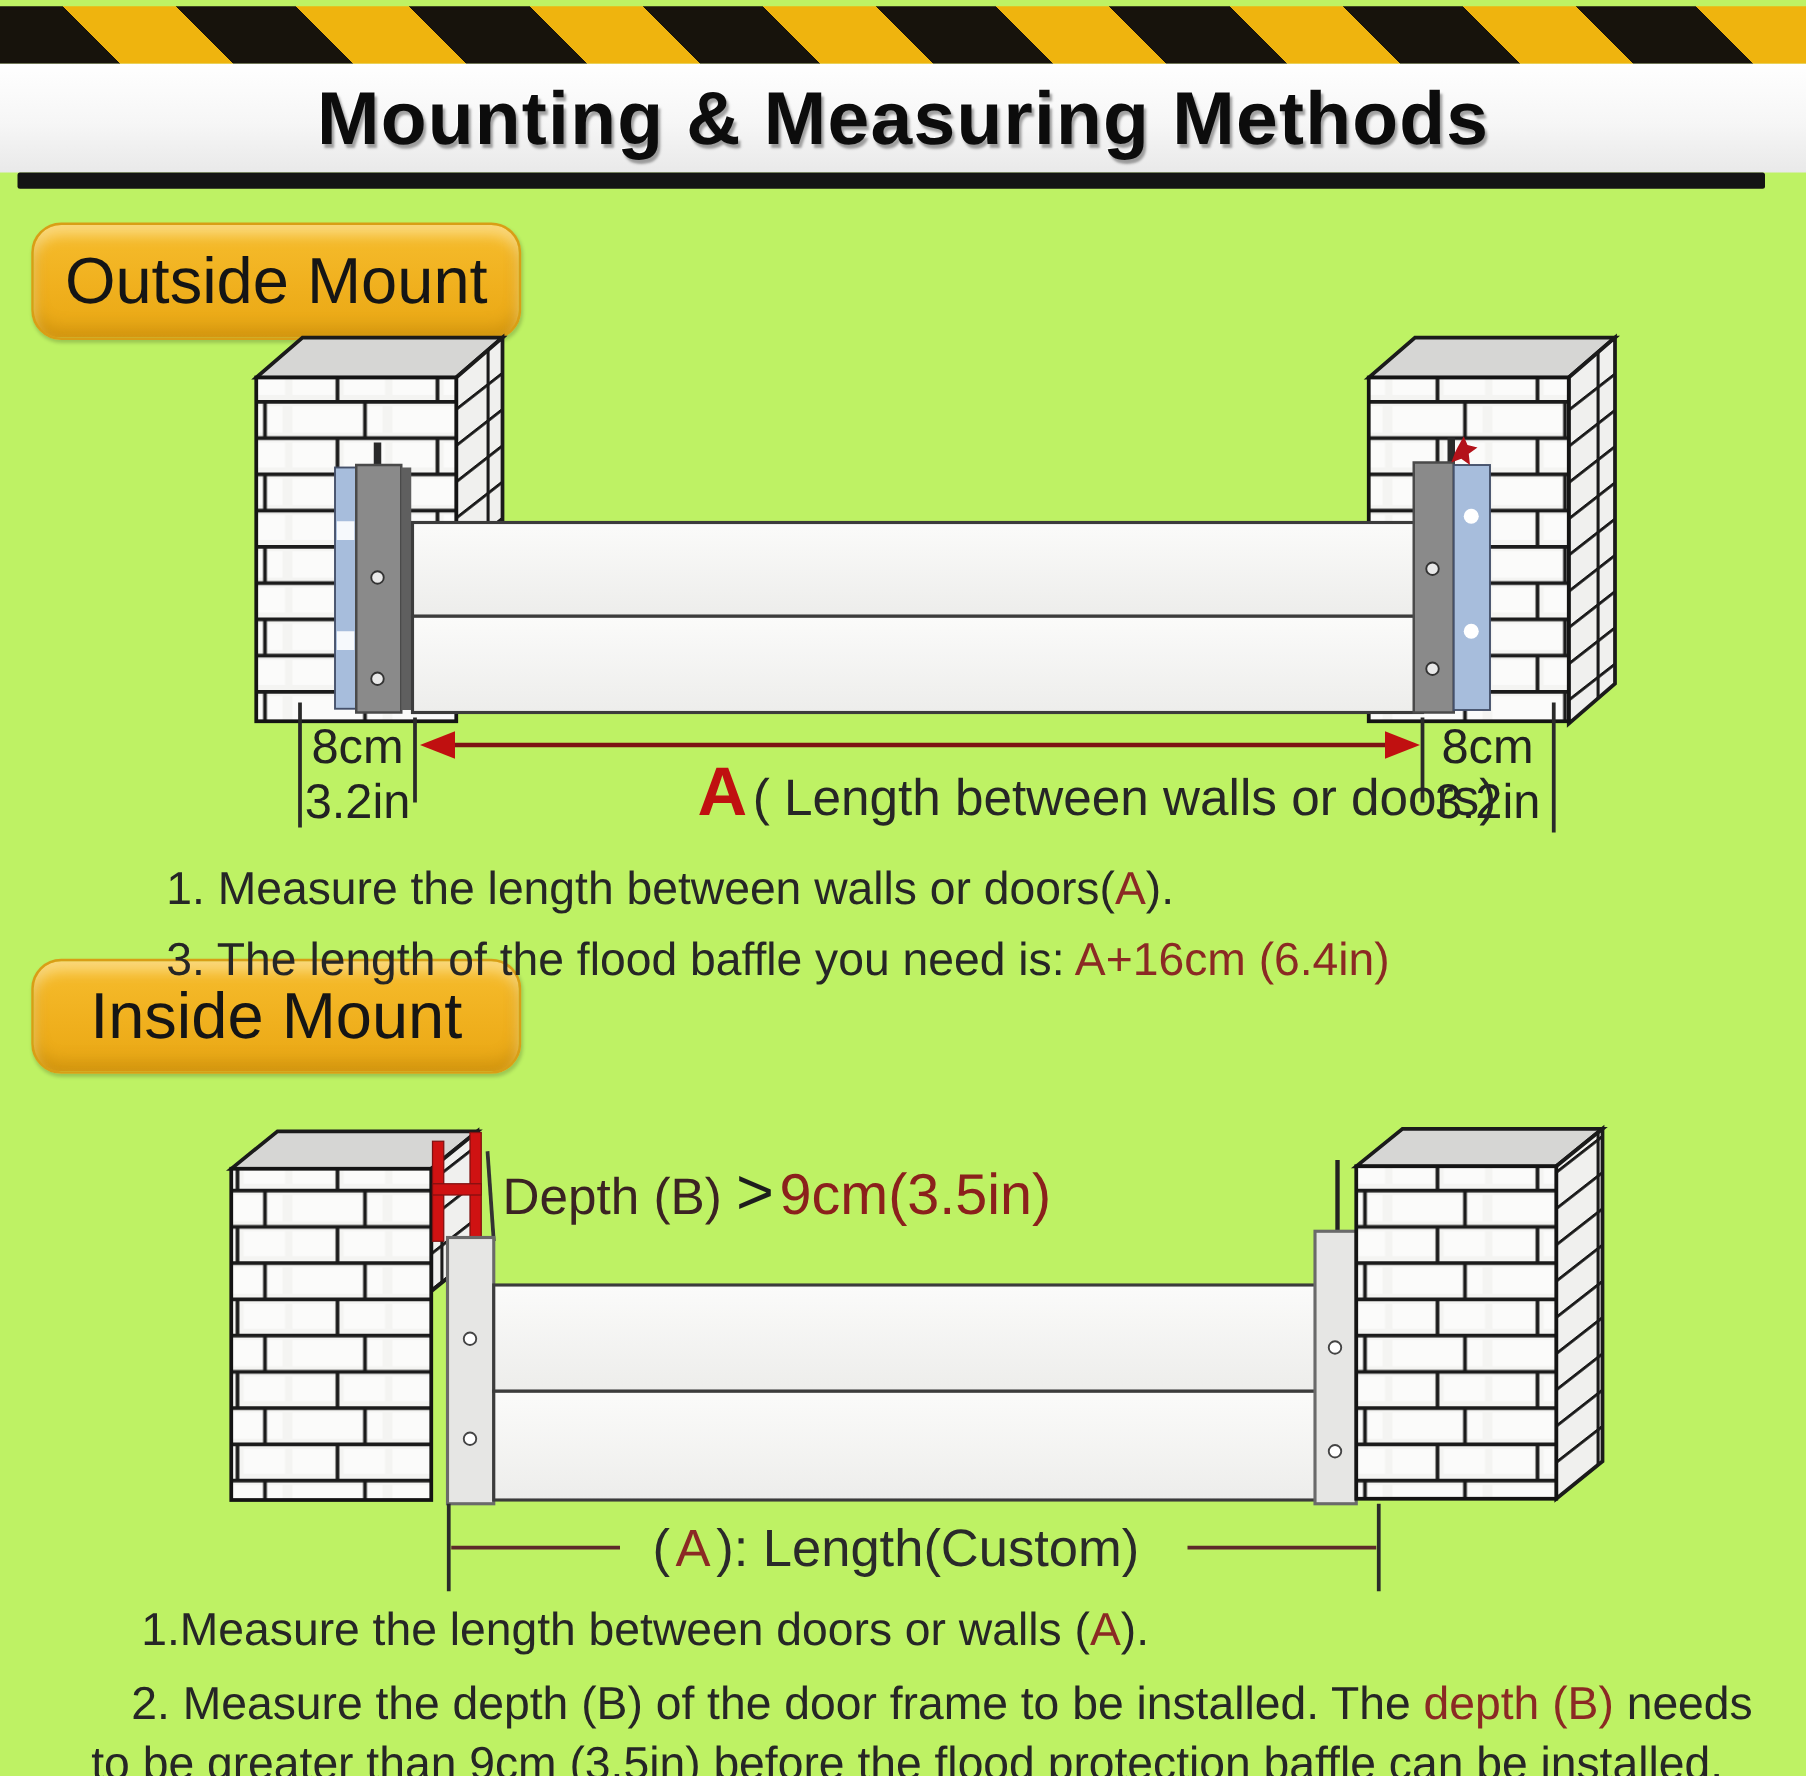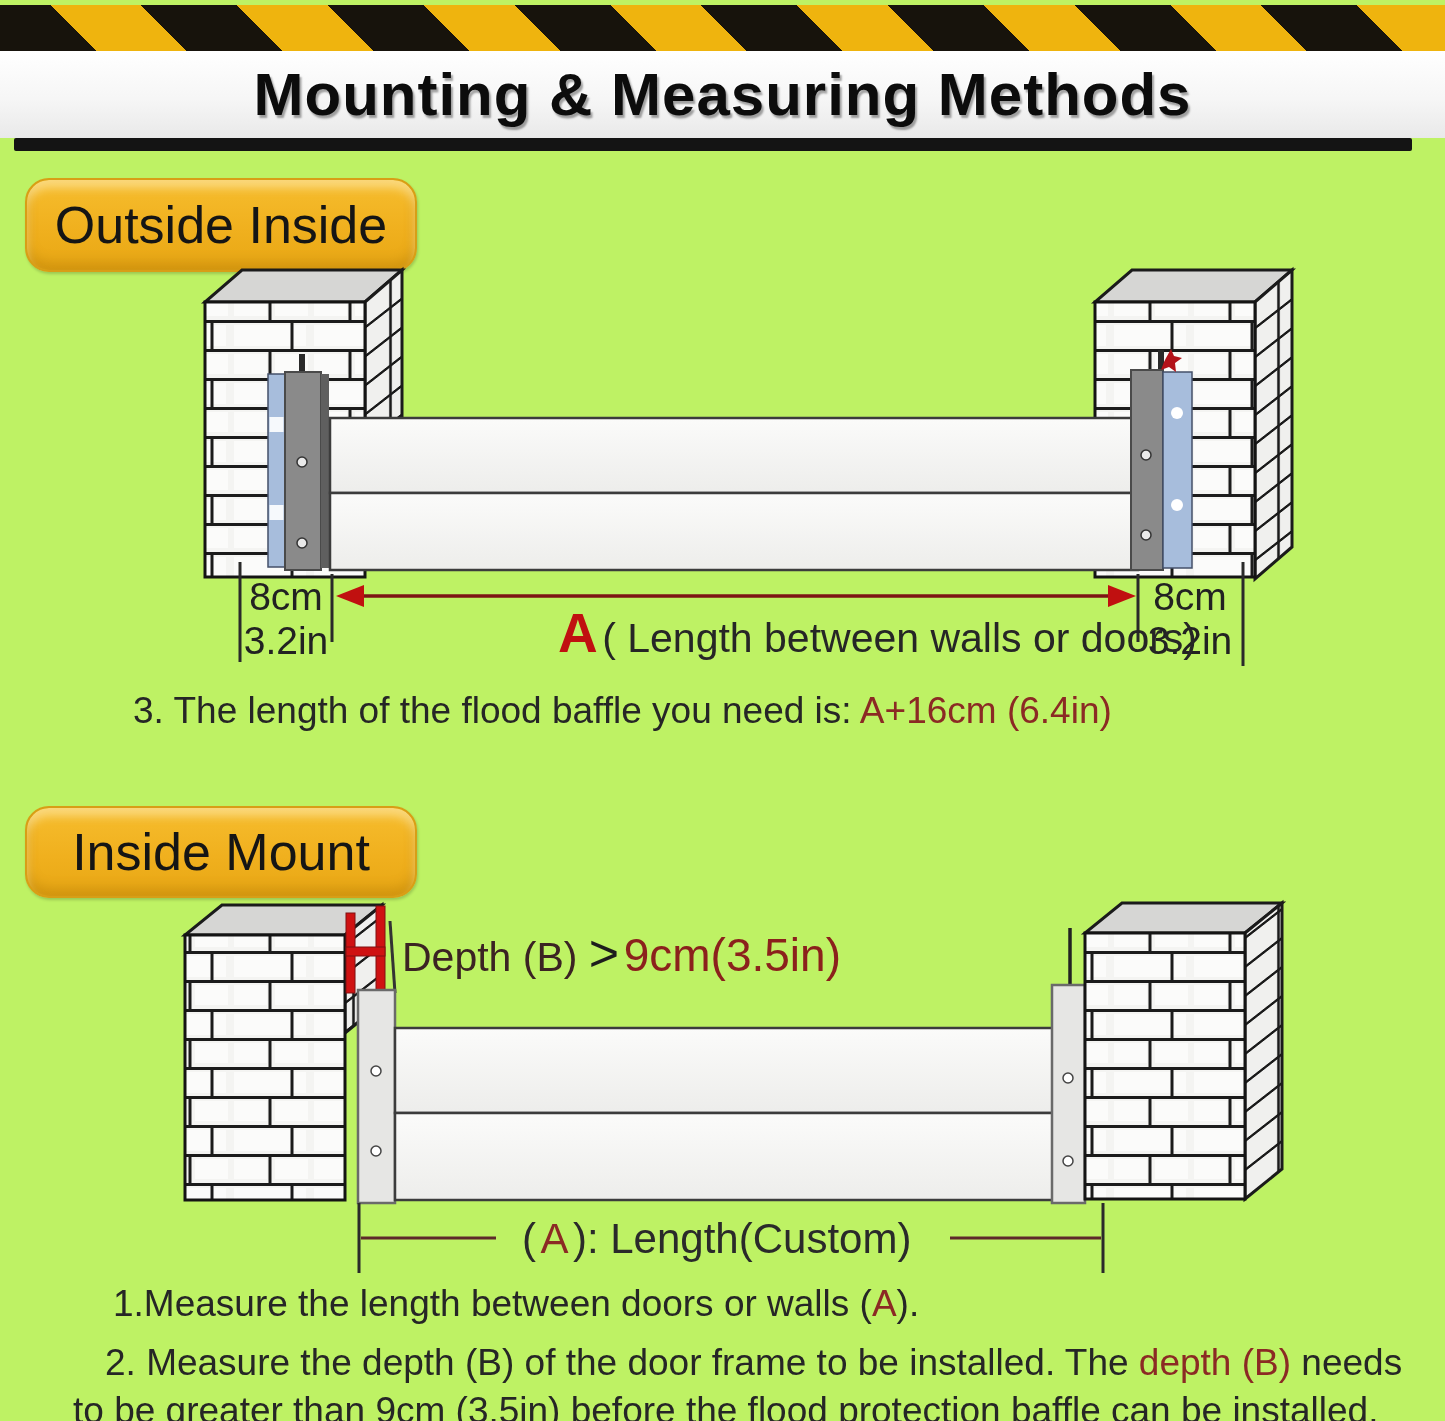--- a/index.html
+++ b/index.html
@@ -25,21 +25,21 @@
     position:absolute;left:14px;top:138px;width:1398px;height:13px;background:#141414;border-radius:2px;
   }
   
   .badge{
     position:absolute;display:flex;align-items:center;justify-content:center;
     background:linear-gradient(180deg,#f6bd2e 0%,#f0b01e 55%,#e8a714 100%);
     border:2px solid #d89e16;border-radius:24px;color:#151515;font-size:52px;
     box-shadow:inset 0 8px 10px rgba(255,240,190,.55), inset 0 -8px 12px rgba(150,100,0,.28), 1px 2px 3px rgba(0,0,0,.18);
   }
   .badge.outside{left:25px;top:178px;width:388px;height:90px;}
-  .badge.inside{left:25px;top:806px;width:388px;height:88px;text-align:center;}
+  .badge.inside{left:25px;top:767px;width:388px;height:88px;text-align:center;}
   
   .diagram{position:absolute;}
   .d1{left:150px;top:262px;}
   .d2{left:150px;top:893px;}
   svg text{font-family:"Liberation Sans", sans-serif;}
   .meas{font-size:39px;fill:#222;}
   .label-dark{font-size:41px;fill:#262626;}
   .big-red{font-size:55px;font-weight:bold;fill:#c01010;}
   .depth-dark{font-size:41px;fill:#3b2323;}
   .depth-gt{font-size:52px;fill:#1d1d1d;}
@@ -61,21 +61,21 @@
 
 <div class="page">
 
   <div class="hazard"></div>
   <div class="title-band">
     <h1>Mounting &amp; Measuring Methods</h1>
   </div>
   <div class="black-bar"></div>
 
   <div class="badge outside">
-    <span>Outside Inside</span>
+    <span>Outside Mount</span>
   </div>
   <div class="badge inside">
     <span>Inside Mount</span>
   </div>
 
   <svg class="diagram d1" width="1150" height="412" viewBox="0 0 1150 412">
     <defs>
       <pattern id="brickA" width="80" height="58" patternUnits="userSpaceOnUse">
         <rect width="80" height="58" fill="#f4f4f2"></rect>
         <rect x="4" y="5" width="72" height="21" fill="#ffffff" opacity="0.6"></rect>
@@ -152,20 +152,21 @@
     <text class="meas" x="136" y="392" text-anchor="middle">3.2in</text>
     <text class="meas" x="1040" y="348" text-anchor="middle">8cm</text>
     <text class="meas" x="1040" y="392" text-anchor="middle">3.2in</text>
     <text x="408" y="390">
       <tspan class="big-red">A</tspan>
       <tspan class="label-dark">( Length between walls or doors)</tspan>
     </text>
   </svg>
 
   <div class="instructions inst-outside">
+    <div class="line"><span>1. Measure the length between walls or doors(</span><span class="hl-red">A</span><span>).</span></div>
     <div class="line"><span>3. The length of the flood baffle you need is: </span><span class="hl-red">A+16cm (6.4in)</span></div>
   </div>
 
   <svg class="diagram d2" width="1150" height="388" viewBox="0 0 1150 388">
     <defs>
       <pattern id="brickB" width="80" height="58" patternUnits="userSpaceOnUse">
         <rect width="80" height="58" fill="#f4f4f2"></rect>
         <rect x="4" y="5" width="72" height="21" fill="#ffffff" opacity="0.6"></rect>
         <rect x="4" y="34" width="33" height="20" fill="#ffffff" opacity="0.6"></rect>
         <rect x="45" y="34" width="33" height="20" fill="#ffffff" opacity="0.6"></rect>

